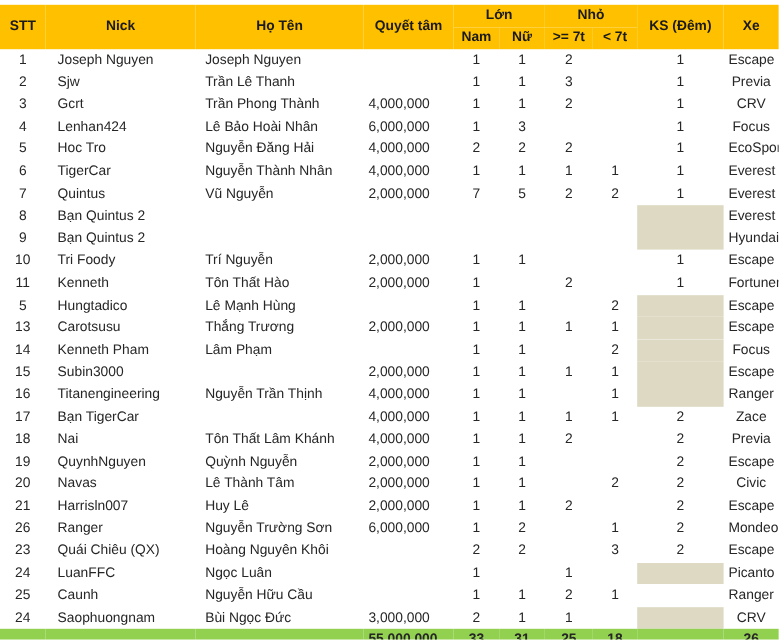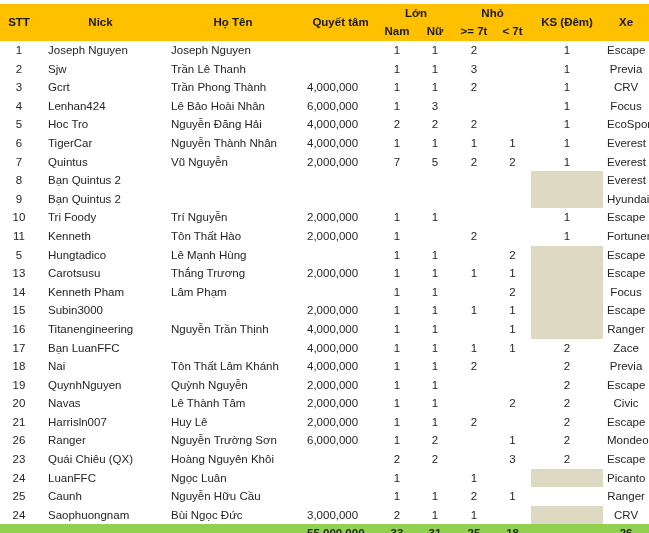--- a/index.html
+++ b/index.html
@@ -301,21 +301,21 @@
           <td class="c-money">4,000,000</td>
           <td class="c-num">1</td>
           <td class="c-num">1</td>
           <td class="c-num"></td>
           <td class="c-num">1</td>
           <td class="c-ks shaded"></td>
           <td class="c-car">Ranger</td>
         </tr>
         <tr>
           <td class="c-stt">17</td>
-          <td class="c-nick">Bạn LuanFFC</td>
+          <td class="c-nick">Bạn TigerCar</td>
           <td class="c-name"></td>
           <td class="c-money">4,000,000</td>
           <td class="c-num">1</td>
           <td class="c-num">1</td>
           <td class="c-num">1</td>
           <td class="c-num">1</td>
           <td class="c-ks">2</td>
           <td class="c-car">Zace</td>
         </tr>
         <tr>

